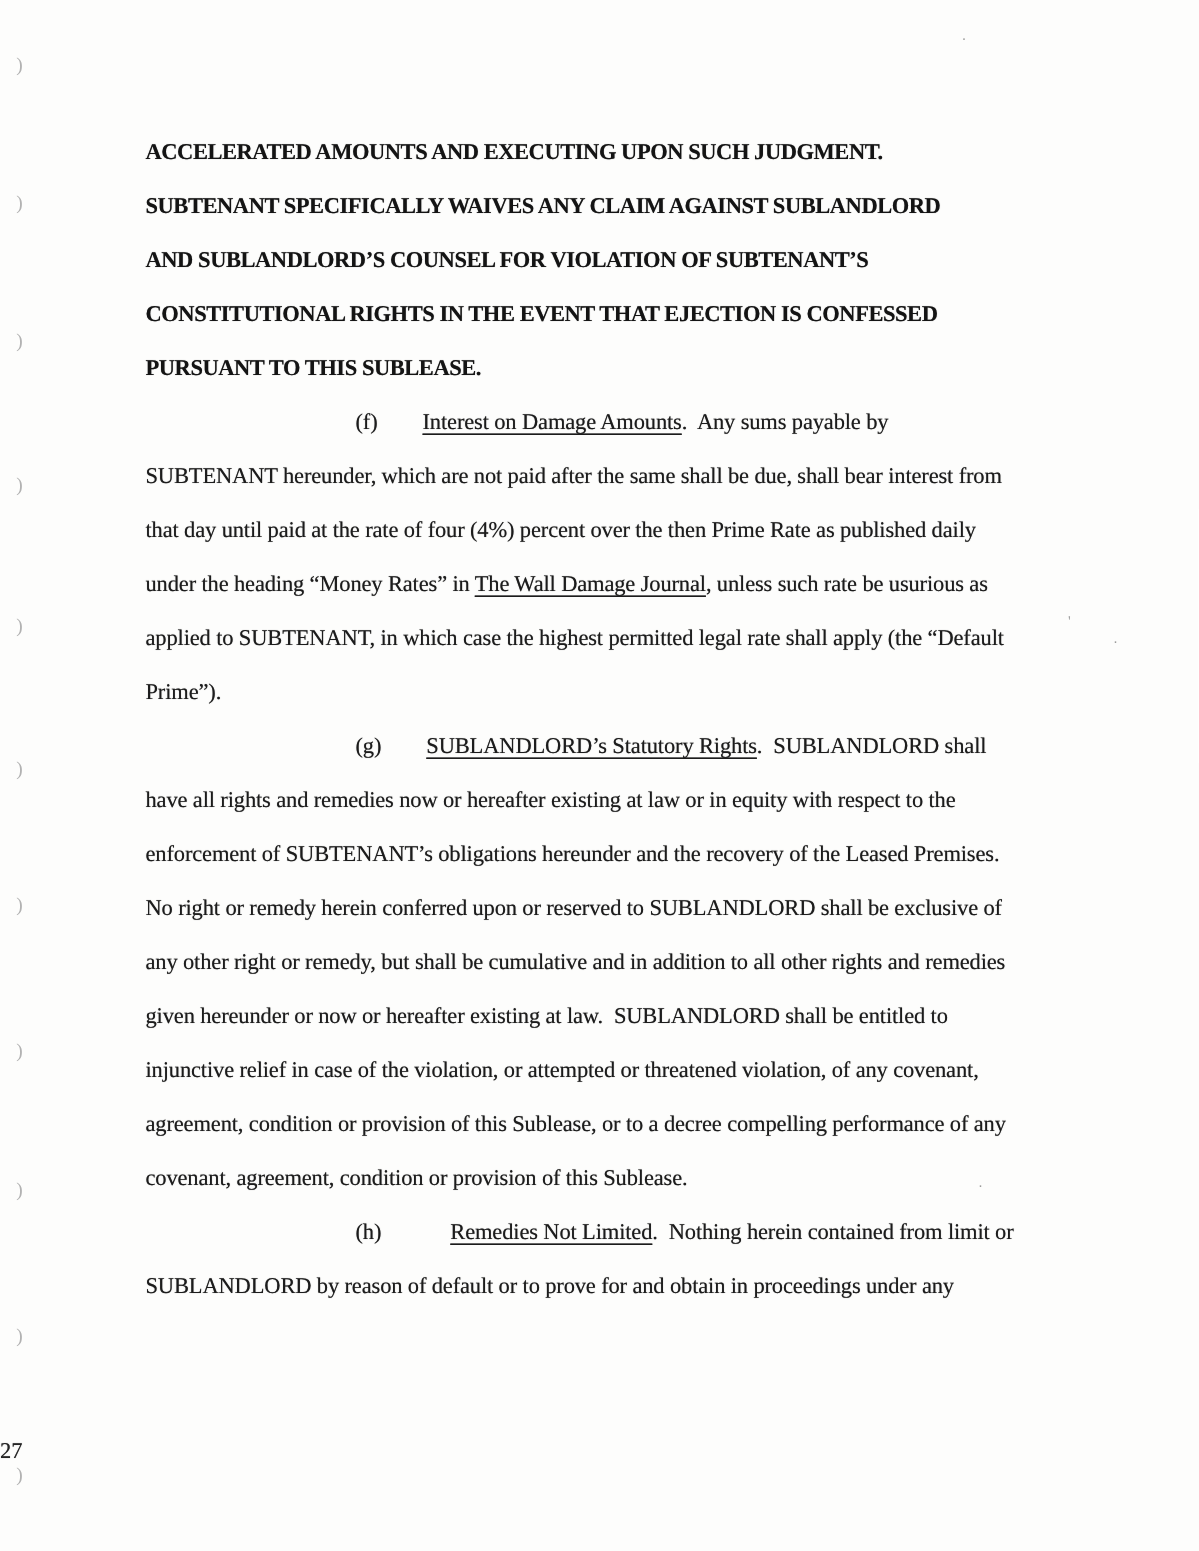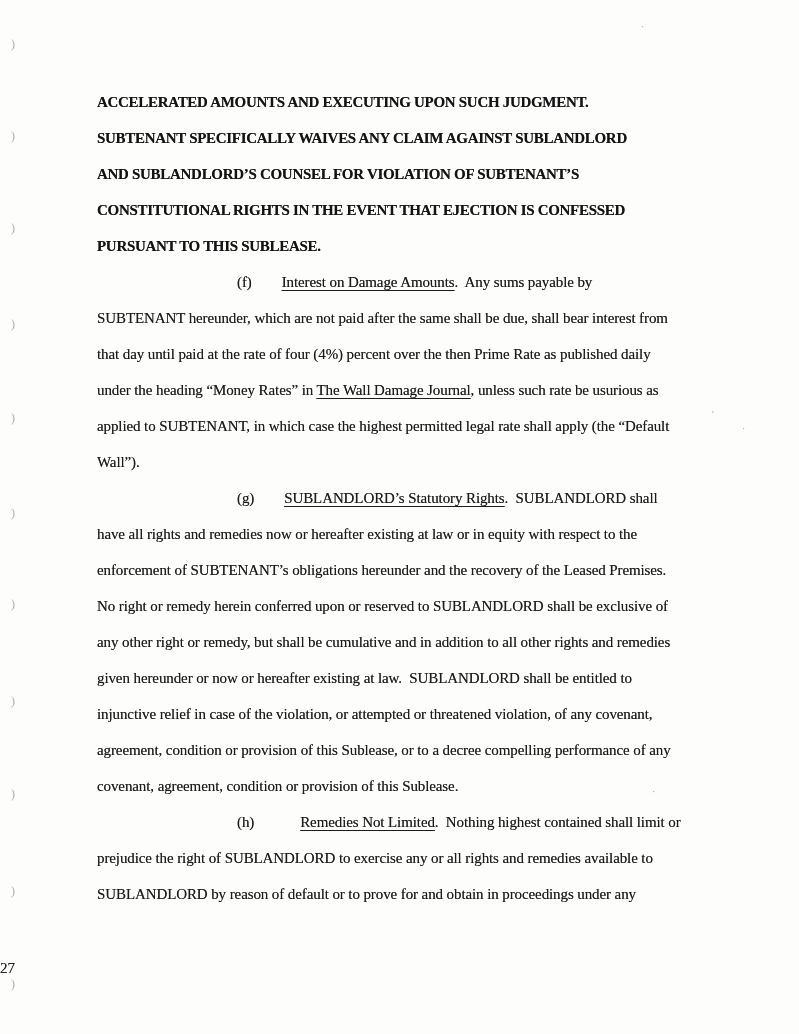--- a/index.html
+++ b/index.html
@@ -77,36 +77,35 @@
         <div class="line"><span>AND SUBLANDLORD’S COUNSEL FOR VIOLATION OF SUBTENANT’S</span></div>
         <div class="line"><span>CONSTITUTIONAL RIGHTS IN THE EVENT THAT EJECTION IS CONFESSED</span></div>
         <div class="line"><span>PURSUANT TO THIS SUBLEASE.</span></div>
       </div>
       <div class="paragraph">
         <div class="line" style="padding-left: 140px;"><span>(f)</span><span class="u" style="margin-left: 30px;">Interest on Damage Amounts</span><span>.  Any sums payable by</span></div>
         <div class="line"><span>SUBTENANT hereunder, which are not paid after the same shall be due, shall bear interest from</span></div>
         <div class="line"><span>that day until paid at the rate of four (4%) percent over the then Prime Rate as published daily</span></div>
         <div class="line"><span>under the heading “Money Rates” in </span><span class="u">The Wall Damage Journal</span><span>, unless such rate be usurious as</span></div>
         <div class="line"><span>applied to SUBTENANT, in which case the highest permitted legal rate shall apply (the “Default</span></div>
-        <div class="line"><span>Wall”).</span></div>
+        <div class="line"><span>Prime”).</span></div>
       </div>
       <div class="paragraph">
         <div class="line" style="padding-left: 140px;"><span>(g)</span><span class="u" style="margin-left: 30px;">SUBLANDLORD’s Statutory Rights</span><span>.  SUBLANDLORD shall</span></div>
         <div class="line"><span>have all rights and remedies now or hereafter existing at law or in equity with respect to the</span></div>
         <div class="line"><span>enforcement of SUBTENANT’s obligations hereunder and the recovery of the Leased Premises.</span></div>
         <div class="line"><span>No right or remedy herein conferred upon or reserved to SUBLANDLORD shall be exclusive of</span></div>
         <div class="line"><span>any other right or remedy, but shall be cumulative and in addition to all other rights and remedies</span></div>
         <div class="line"><span>given hereunder or now or hereafter existing at law.  SUBLANDLORD shall be entitled to</span></div>
         <div class="line"><span>injunctive relief in case of the violation, or attempted or threatened violation, of any covenant,</span></div>
         <div class="line"><span>agreement, condition or provision of this Sublease, or to a decree compelling performance of any</span></div>
         <div class="line"><span>covenant, agreement, condition or provision of this Sublease.</span></div>
       </div>
       <div class="paragraph">
-        <div class="line" style="padding-left: 140px;"><span>(h)</span><span class="u" style="margin-left: 46px;">Remedies Not Limited</span><span>.  Nothing highest contained shall limit or</span></div>
-        <div class="line"><span>prejudice the right of SUBLANDLORD to exercise any or all rights and remedies available to</span></div>
+        <div class="line" style="padding-left: 140px;"><span>(h)</span><span class="u" style="margin-left: 46px;">Remedies Not Limited</span><span>.  Nothing herein contained from limit or</span></div>
         <div class="line"><span>SUBLANDLORD by reason of default or to prove for and obtain in proceedings under any</span></div>
       </div>
     </div>
   <div class="page-number">27</div>
 <div class="punch-mark" style="top: 43px;">)</div>
     <div class="punch-mark" style="top: 135px;">)</div>
     <div class="punch-mark" style="top: 227px;">)</div>
     <div class="punch-mark" style="top: 323px;">)</div>
     <div class="punch-mark" style="top: 417px;">)</div>
     <div class="punch-mark" style="top: 512px;">)</div>

